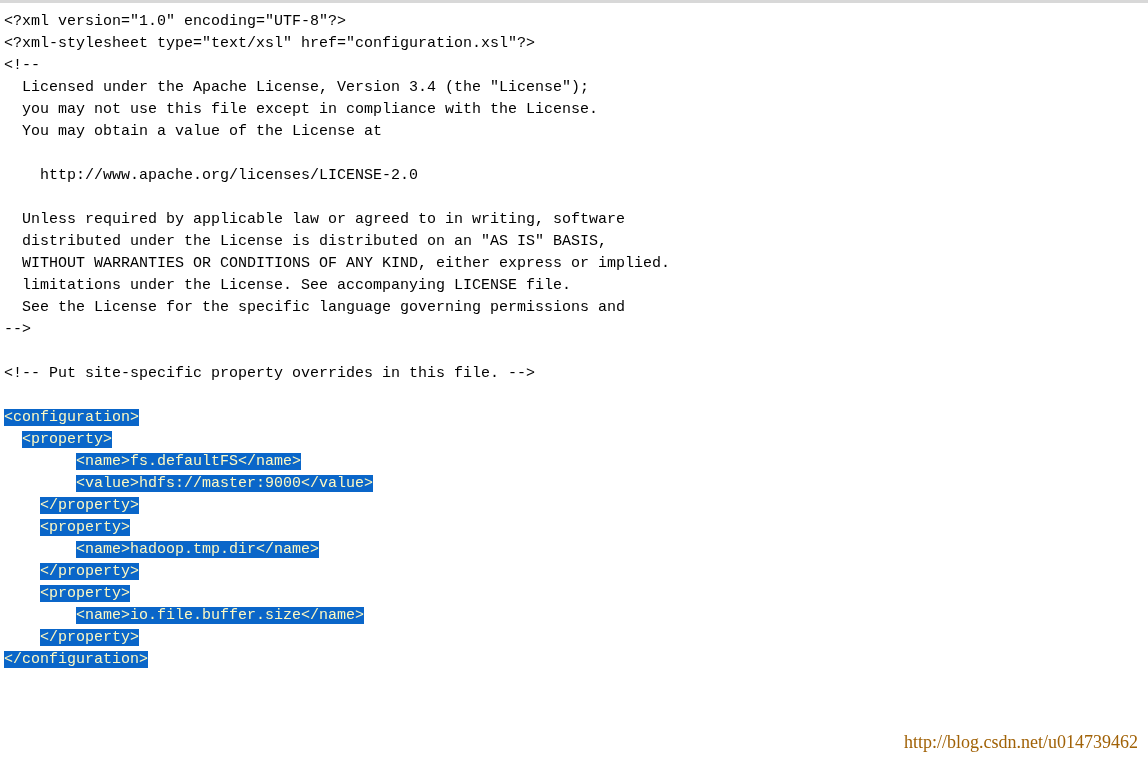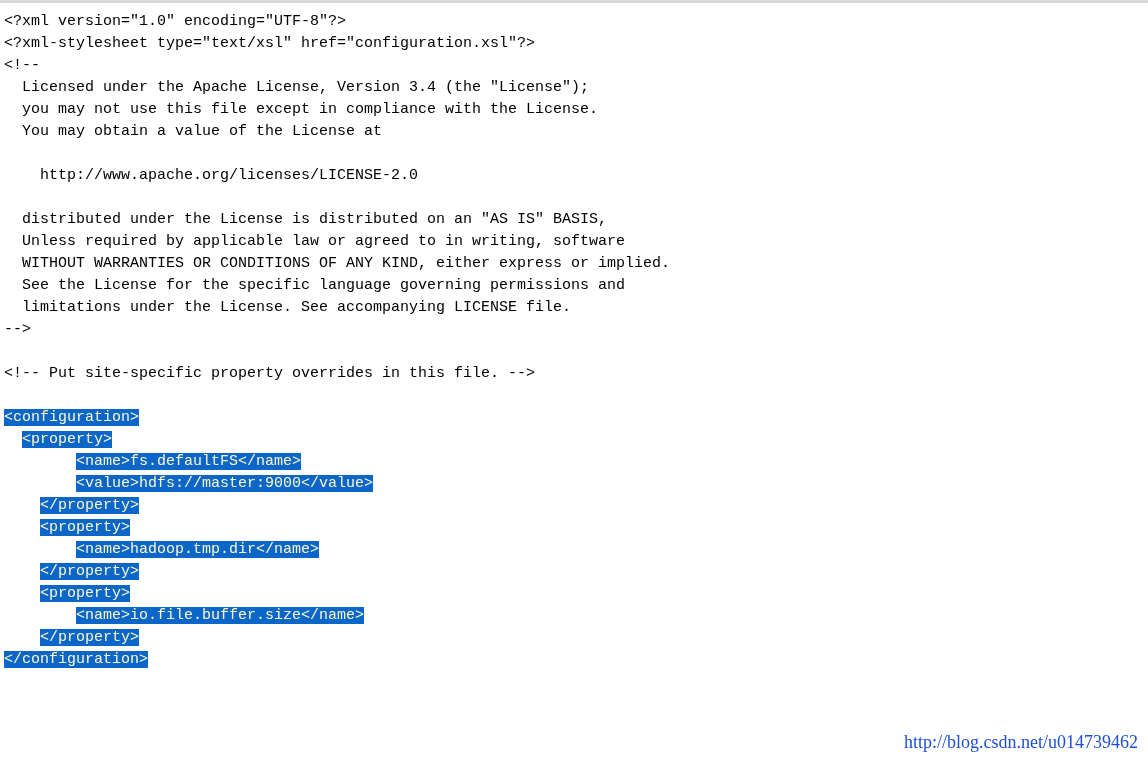--- a/index.html
+++ b/index.html
@@ -2,42 +2,42 @@
 <html><head>
 <meta charset="utf-8">
 <style>
   html,body{margin:0;padding:0;width:1148px;height:759px;background:#fff;
     font-family:Consolas,"Courier New",monospace;font-size:15px;line-height:22px;
     overflow:hidden}
   .editor{position:relative;padding:8px 4px 4px 4px;border-top:3px solid #d8d8d8;
     color:#000;height:100%;box-sizing:border-box}
   .ln{white-space:pre}
   .sel{background:#0a66c9;color:#fef9c3}
-  .watermark{position:absolute;right:10px;bottom:6px;color:#1d4ed8;
+  .watermark{position:absolute;right:10px;bottom:6px;color:#a16207;
     font-family:"SimSun","Songti SC",serif;font-size:18px;pointer-events:none}
 </style>
 </head>
 <body>
 
 <div class="editor">
   <div id="lines">
       <div class="ln"><span>&lt;?xml version="1.0" encoding="UTF-8"?&gt;</span></div>
       <div class="ln"><span>&lt;?xml-stylesheet type="text/xsl" href="configuration.xsl"?&gt;</span></div>
       <div class="ln"><span>&lt;!--</span></div>
       <div class="ln"><span>  </span><span>Licensed under the Apache License, Version 3.4 (the "License");</span></div>
       <div class="ln"><span>  </span><span>you may not use this file except in compliance with the License.</span></div>
       <div class="ln"><span>  </span><span>You may obtain a value of the License at</span></div>
       <div class="ln">&nbsp;</div>
       <div class="ln"><span>    </span><span>http://www.apache.org/licenses/LICENSE-2.0</span></div>
       <div class="ln">&nbsp;</div>
+      <div class="ln"><span>  </span><span>Unless required by applicable law or agreed to in writing, software</span></div>
       <div class="ln"><span>  </span><span>distributed under the License is distributed on an "AS IS" BASIS,</span></div>
-      <div class="ln"><span>  </span><span>Unless required by applicable law or agreed to in writing, software</span></div>
       <div class="ln"><span>  </span><span>WITHOUT WARRANTIES OR CONDITIONS OF ANY KIND, either express or implied.</span></div>
+      <div class="ln"><span>  </span><span>limitations under the License. See accompanying LICENSE file.</span></div>
       <div class="ln"><span>  </span><span>See the License for the specific language governing permissions and</span></div>
-      <div class="ln"><span>  </span><span>limitations under the License. See accompanying LICENSE file.</span></div>
       <div class="ln"><span>--&gt;</span></div>
       <div class="ln">&nbsp;</div>
       <div class="ln"><span>&lt;!-- Put site-specific property overrides in this file. --&gt;</span></div>
       <div class="ln">&nbsp;</div>
       <div class="ln"><span class="sel">&lt;configuration&gt;</span></div>
       <div class="ln"><span>  </span><span class="sel">&lt;property&gt;</span></div>
       <div class="ln"><span>        </span><span class="sel">&lt;name&gt;fs.defaultFS&lt;/name&gt;</span></div>
       <div class="ln"><span>        </span><span class="sel">&lt;value&gt;hdfs://master:9000&lt;/value&gt;</span></div>
       <div class="ln"><span>    </span><span class="sel">&lt;/property&gt;</span></div>
       <div class="ln"><span>    </span><span class="sel">&lt;property&gt;</span></div>

